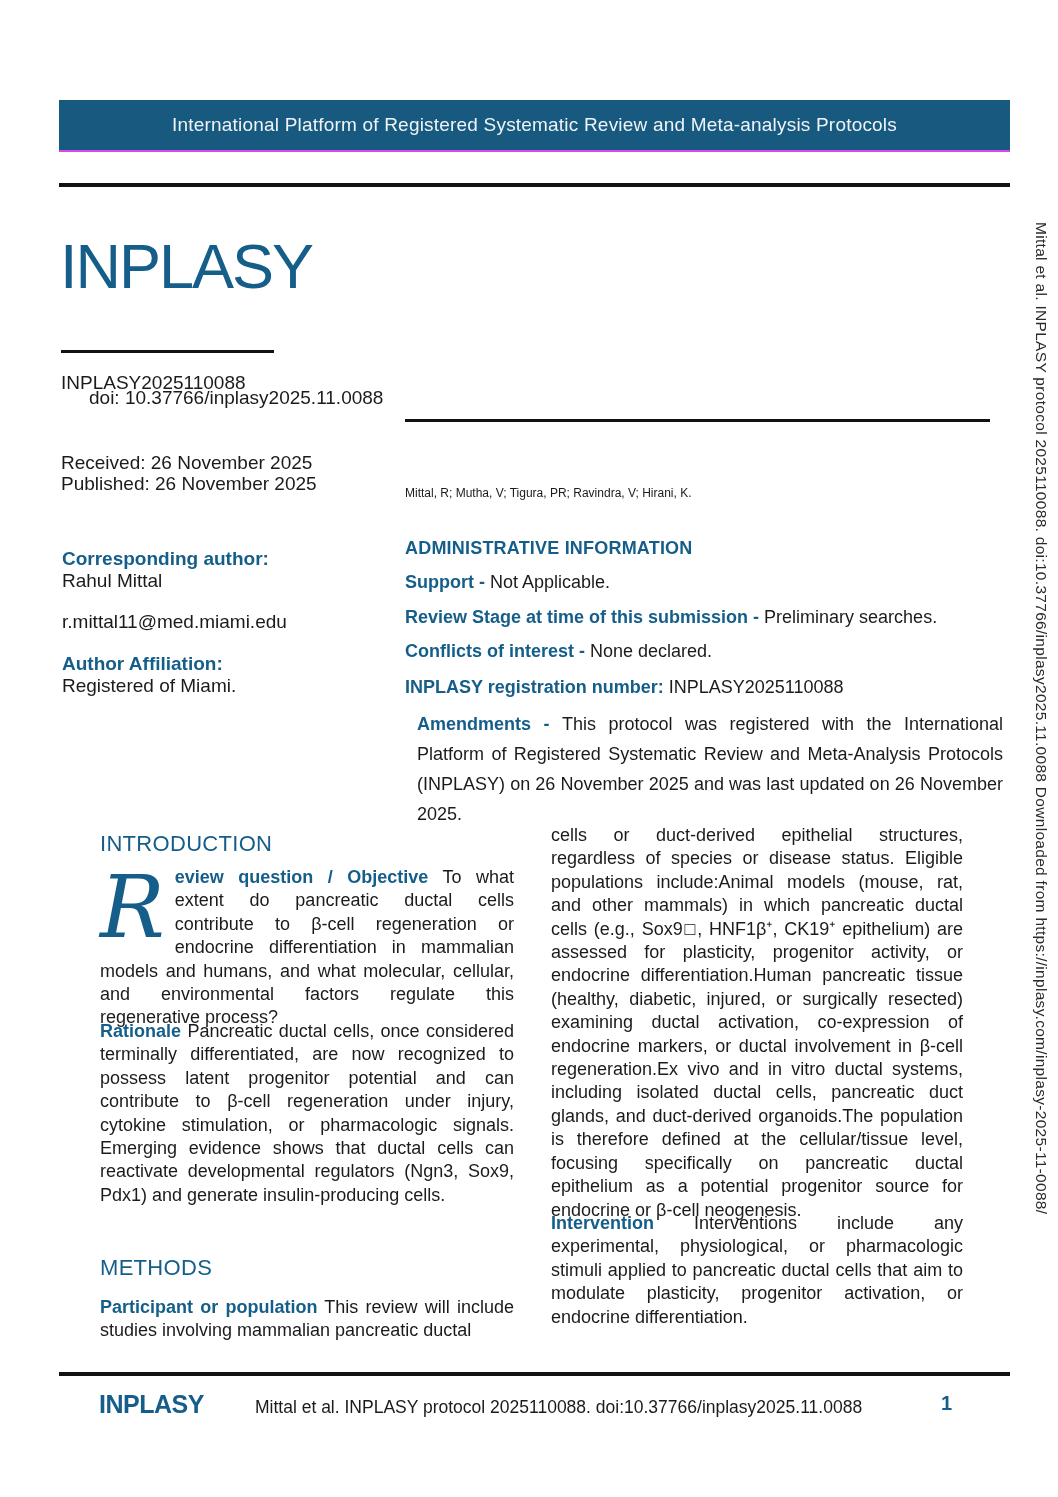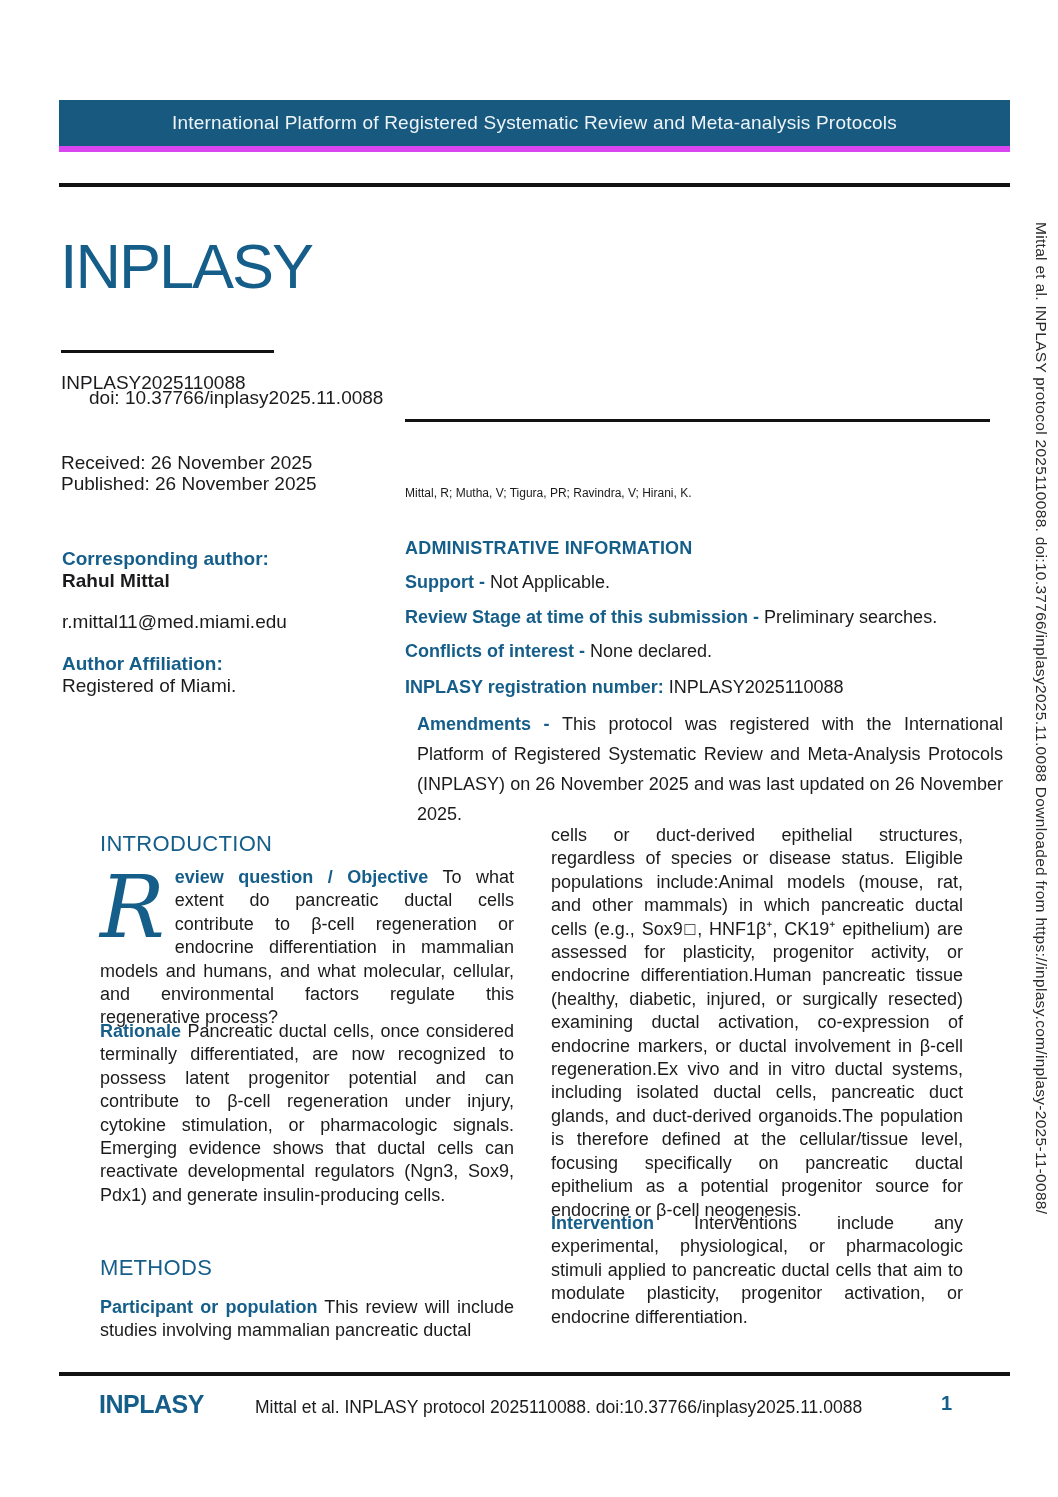--- a/index.html
+++ b/index.html
@@ -6,21 +6,21 @@
     --banner-blue:#17597f;
     --accent-blue:#155e8a;
     --text-dark:#1b1b1d;
   }
   *{margin:0;padding:0;box-sizing:border-box;}
   html,body{background:#ffffff;}
   body{font-family:"Liberation Sans", sans-serif;color:var(--text-dark);}
   .page{position:relative;width:1058px;height:1497px;background:#ffffff;overflow:hidden;}
 
   .banner{position:absolute;left:59px;top:100px;width:951px;height:52px;
-    background:var(--banner-blue);border-bottom:6px solid #d946ef;
+    background:var(--banner-blue);border-bottom:2px solid #d946ef;
     display:flex;align-items:center;justify-content:center;}
   .banner span{color:#eef4f8;font-size:19px;letter-spacing:0.2px;}
 
   .rule{position:absolute;background:#121212;}
   .rule-top{left:59px;top:183px;width:951px;height:4px;}
   .logo-rule{left:61px;top:350px;width:213px;height:3px;}
   .title-rule{left:405px;top:419px;width:585px;height:3px;}
   .footer-rule{left:59px;top:1372px;width:951px;height:4px;}
 
   .logo{position:absolute;left:60px;top:230px;font-size:63px;letter-spacing:-2px;
@@ -30,21 +30,21 @@
   .meta > div{position:absolute;left:0;white-space:nowrap;}
   .meta .m0{top:0;}
   .meta .m1{top:15px;margin-left:28px;}
   .meta .m2{top:64px;margin-top:16px;}
   .meta .m3{top:101px;}
 
   .contact{position:absolute;left:62px;top:548px;width:340px;font-size:19px;}
   .contact > div{position:absolute;left:0;white-space:nowrap;}
   .contact .lbl{color:var(--accent-blue);font-weight:bold;}
   .contact .c0{top:0;}
-  .contact .c1{top:22px;font-weight:bold;}
+  .contact .c1{top:22px;}
   .contact .c2{top:63px;}
   .contact .c3{top:105px;}
   .contact .c4{top:127px;}
 
   .title{position:absolute;left:405px;top:276px;width:586px;
     font-size:20.5px;line-height:27px;font-weight:bold;color:var(--accent-blue);
     text-align:justify;letter-spacing:0.2px;}
   .authors{position:absolute;left:405px;top:456px;width:586px;font-size:12px;margin-top:30px;}
 
   .admin{position:absolute;left:405px;top:538px;width:586px;font-size:18px;}

